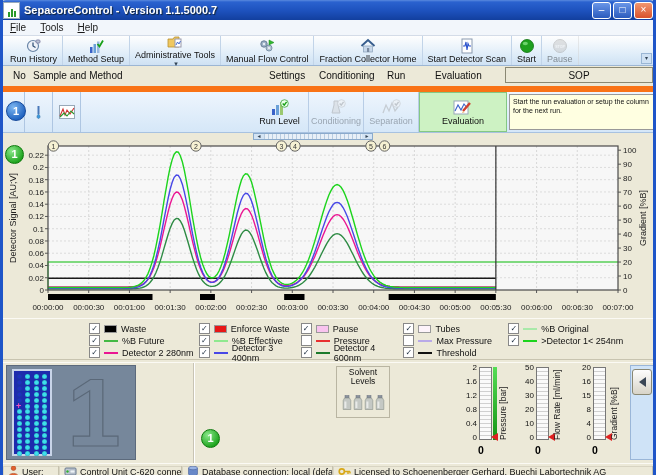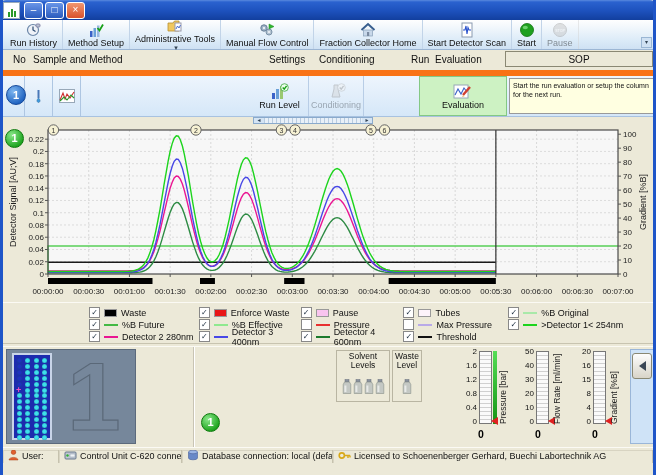--- a/index.html
+++ b/index.html
@@ -95,27 +95,33 @@
 <body>
 
 <div class="win">
 
   <div class="tbar">
     <span class="appicon">
         <i style="height:5px"></i>
         <i style="height:8px"></i>
         <i style="height:6px"></i>
       </span>
+    <span class="ttl">SepacoreControl - Version 1.1.5000.7</span>
     <span class="wbtns">
       <span class="wbtn">–</span>
       <span class="wbtn">□</span>
       <span class="wbtn close">×</span>
     </span>
   </div>
 
+  <div class="menubar">
+    <span class="menu-item">File</span>
+    <span class="menu-item">Tools</span>
+    <span class="menu-item">Help</span>
+  </div>
 
   <div class="toolbar" id="toolbar">
 
   <div class="tbtn">
         <span>
           <svg width="16" height="16" viewBox="0 0 16 16">
             <circle cx="7" cy="8" r="5.5" fill="#eef2f8" stroke="#6a86a8" stroke-width="1.2"></circle>
             <path d="M7 4.5 V8 L9.5 9.5" stroke="#2a4a70" stroke-width="1.2" fill="none"></path>
             <rect x="10" y="2" width="4" height="3" rx="1" fill="#b8c4d4" stroke="#88a"></rect>
           </svg>
@@ -194,21 +200,21 @@
         <span>Pause</span>
       </div>
       <span class="tb-corner">▾</span>
     </div>
 
   <div class="lhdr">
     <span style="left:10px">No</span>
     <span style="left:30px">Sample and Method</span>
     <span style="left:266px">Settings</span>
     <span style="left:316px">Conditioning</span>
-    <span style="left:408px">Run</span>
+    <span style="left:384px">Run</span>
     <span style="left:432px">Evaluation</span>
     <div class="sopbox">SOP</div>
   </div>
 
   <div class="qrow">
     <div class="qcell" style="left:0;width:22px"></div>
     <span class="badge blue">1</span>
     <div class="qcell qicon" style="left:22px;width:28px">
       <svg width="13" height="15" viewBox="0 0 13 15">
           <path d="M6.5 1 L6.5 9" stroke="#4a78b8" stroke-width="2"></path>
@@ -232,20 +238,28 @@
         </svg>
       <span>Run Level</span>
     </div>
     <div class="step disabled" style="left:306px;width:55px">
       <svg width="19" height="17" viewBox="0 0 19 17">
           <path d="M7 2 h4 v4 l2 8 h-8 l2 -8 z" fill="#c8d0d8" stroke="#889"></path>
           <circle cx="14.5" cy="4.5" r="3.8" fill="#f2f2f2" stroke="#999" stroke-width=".7"></circle>
           <path d="M12.7 4.6 L14.2 6.1 L16.6 2.8" fill="none" stroke="#888" stroke-width="1.4"></path>
         </svg>
       <span>Conditioning</span>
+    </div>
+    <div class="step disabled" style="left:361px;width:55px">
+      <svg width="19" height="17" viewBox="0 0 19 17">
+          <polyline points="1,14 4,6 7,12 10,4 13,12 16,8" fill="none" stroke="#99a" stroke-width="1.3"></polyline>
+          <circle cx="14.5" cy="4.5" r="3.8" fill="#f2f2f2" stroke="#999" stroke-width=".7"></circle>
+          <path d="M12.7 4.6 L14.2 6.1 L16.6 2.8" fill="none" stroke="#888" stroke-width="1.4"></path>
+        </svg>
+      <span>Separation</span>
     </div>
     <div class="step active" style="left:416px;width:88px">
       <svg width="20" height="17" viewBox="0 0 20 17">
           <rect x="1" y="2" width="14" height="13" fill="#fff" stroke="#98a8b8"></rect>
           <polyline points="2,12 5,6 8,11 11,5 14,9" fill="none" stroke="#3a62c8" stroke-width="1.1"></polyline>
           <path d="M10 12 L17 4" stroke="#d04030" stroke-width="2.4"></path>
           <path d="M9 14 l1 -2 l1.6 1.2 z" fill="#e8b060"></path>
         </svg>
       <span>Evaluation</span>
     </div>
@@ -565,30 +579,20 @@
               <path d="M2.5 3 H7.5 L8.8 5.5 V14.5 H1.2 V5.5 Z" fill="#c4c8c4" stroke="#888e88" stroke-width=".6"></path>
               <rect x="2.4" y="6.5" width="2" height="6.5" fill="#e8eae8"></rect>
             </svg></span>
           <span><svg width="10" height="16" viewBox="0 0 10 16">
               <rect x="3" y="0.5" width="4" height="2.5" fill="#8a929e" stroke="#6a727e" stroke-width=".5"></rect>
               <path d="M2.5 3 H7.5 L8.8 5.5 V14.5 H1.2 V5.5 Z" fill="#c4c8c4" stroke="#888e88" stroke-width=".6"></path>
               <rect x="2.4" y="6.5" width="2" height="6.5" fill="#e8eae8"></rect>
             </svg></span>
         </span>
     </div>
-    <div class="grp" style="left:389px;width:30px">
-      <span>Waste Level</span>
-      <span class="brow" id="wasteBottles">
-          <span><svg width="10" height="16" viewBox="0 0 10 16">
-              <rect x="3" y="0.5" width="4" height="2.5" fill="#8a929e" stroke="#6a727e" stroke-width=".5"></rect>
-              <path d="M2.5 3 H7.5 L8.8 5.5 V14.5 H1.2 V5.5 Z" fill="#c4c8c4" stroke="#888e88" stroke-width=".6"></path>
-              <rect x="2.4" y="6.5" width="2" height="6.5" fill="#e8eae8"></rect>
-            </svg></span>
-        </span>
-    </div>
 
     <div id="gauges"></div>
 
     <div class="collapse">
       <div class="colbtn">
           <span class="coltri"></span>
         </div>
     </div>
   <div class="gauge" style="left: 455px;">
         <span class="gt" style="top: -2px;">2</span>

